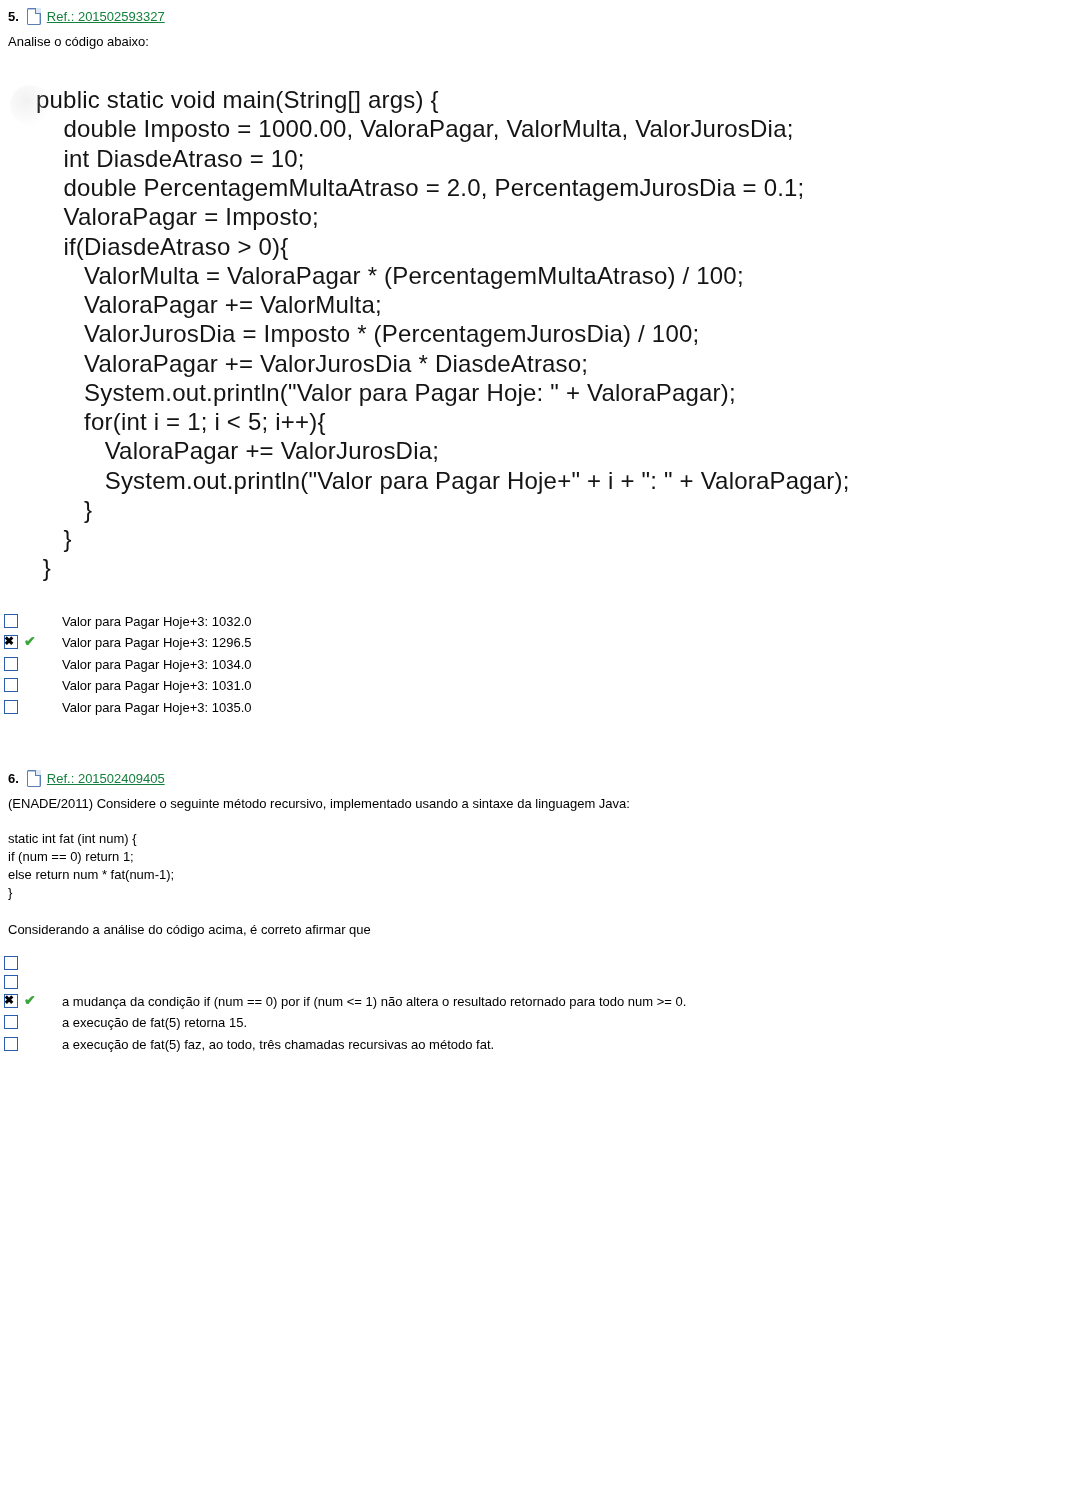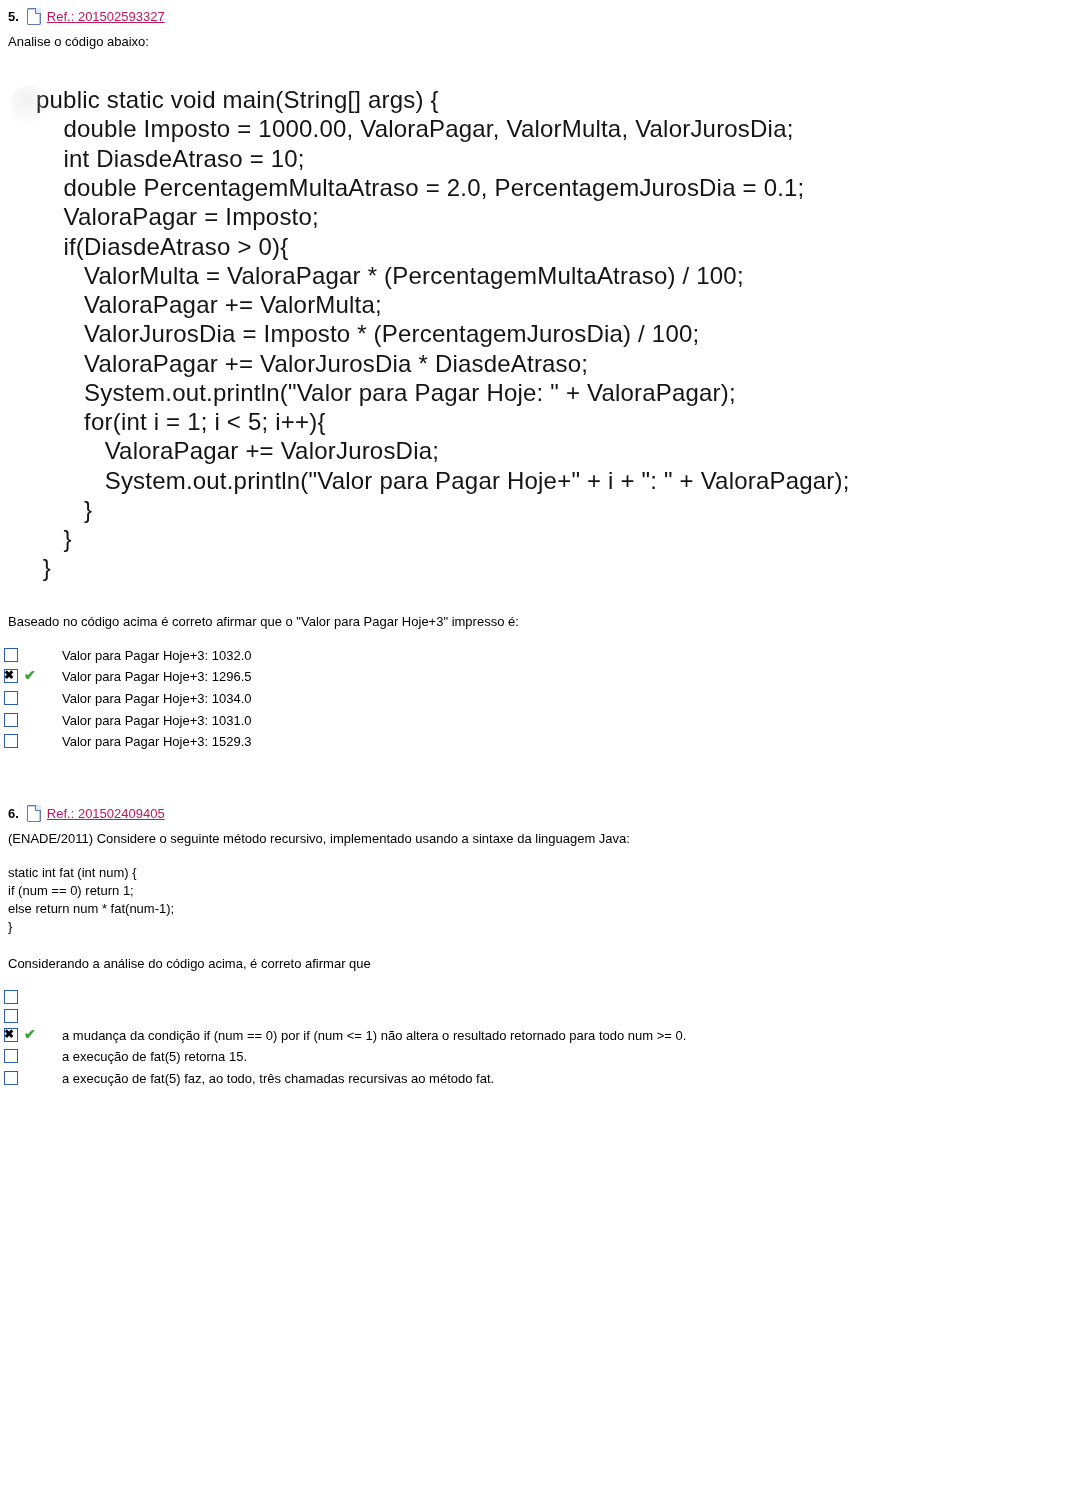--- a/index.html
+++ b/index.html
@@ -33,21 +33,21 @@
     display: flex;
     align-items: center;
     gap: 8px;
     padding: 8px 8px 2px 8px;
   }
   .q-header .num {
     font-weight: bold;
     font-size: 13px;
   }
   .q-header .pagelink {
-    color: #be185d;
+    color: #15803d;
     font-size: 13px;
     text-decoration: underline;
     display: inline-flex;
     align-items: center;
     gap: 6px;
   }
   .page-icon {
     display: inline-block;
     width: 12px;
     height: 15px;
@@ -154,21 +154,20 @@
        ValorJurosDia = Imposto * (PercentagemJurosDia) / 100;
        ValoraPagar += ValorJurosDia * DiasdeAtraso;
        System.out.println("Valor para Pagar Hoje: " + ValoraPagar);
        for(int i = 1; i &lt; 5; i++){
           ValoraPagar += ValorJurosDia;
           System.out.println("Valor para Pagar Hoje+" + i + ": " + ValoraPagar);
        }
     }
  }</div>
 
-    <div class="q-stem">Baseado no código acima é correto afirmar que o "Valor para Pagar Hoje+3" impresso é:</div>
 
     <div class="opts" id="q1-opts">
         <div class="opt">
           <span class="box"></span>
           <span class="gap-col"></span>
           <span class="txt">Valor para Pagar Hoje+3: 1032.0</span>
         </div>
         <div class="opt">
           <span class="box checked"></span>
           <span class="tick">✔</span>
@@ -180,21 +179,21 @@
           <span class="txt">Valor para Pagar Hoje+3: 1034.0</span>
         </div>
         <div class="opt">
           <span class="box"></span>
           <span class="gap-col"></span>
           <span class="txt">Valor para Pagar Hoje+3: 1031.0</span>
         </div>
         <div class="opt">
           <span class="box"></span>
           <span class="gap-col"></span>
-          <span class="txt">Valor para Pagar Hoje+3: 1529.3</span>
+          <span class="txt">Valor para Pagar Hoje+3: 1035.0</span>
         </div>
       </div>
   </div>
 
   <div class="spacer"></div>
 
   <div class="q-block">
     <div class="q-header">
       <span class="num">6.</span>
       <a class="pagelink">

